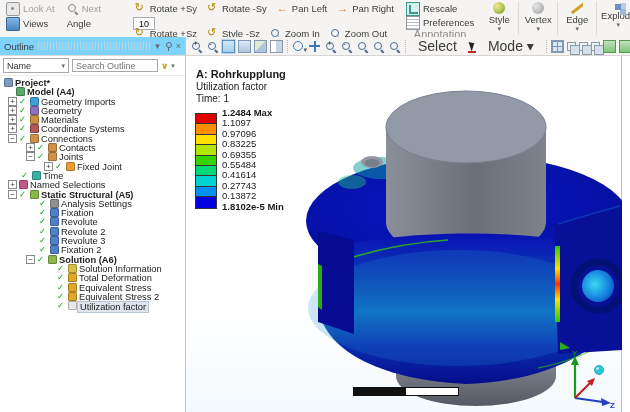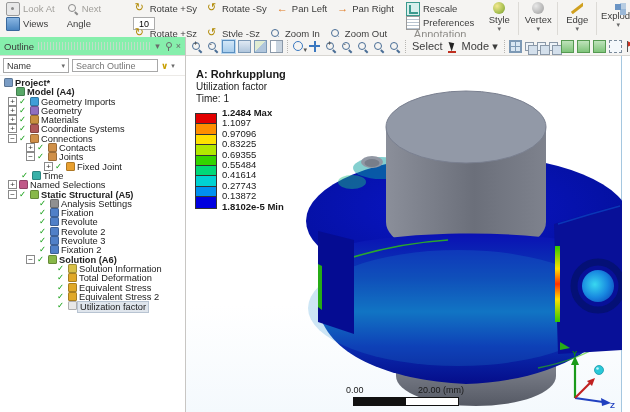--- a/index.html
+++ b/index.html
@@ -40,21 +40,21 @@
   .ri-edge::before{content:"";position:absolute;left:-1px;top:5px;width:15px;height:2.5px;background:#d0a020;transform:rotate(-38deg);}
   .ri-explode{background:#6a94c4;box-shadow:5px 5px 0 #9ab8d8,5px -1px 0 #b8cde2;width:6px;height:6px;margin-top:2px;}
   .dbtn{display:flex;flex-direction:column;align-items:center;width:38px;padding-top:2px;gap:1px;}
   .dbtn .lbl{font-size:9.5px;color:#3c3c3c;line-height:10px;}
   .caret{font-size:7px;color:#6a6a6a;line-height:6px;}
 
   
   #gtoolbar{left:186px;top:37px;width:444px;height:19px;background:#f5f4f2;border-bottom:1px solid #d8d6d2;
             display:flex;align-items:center;gap:3px;padding-left:4px;box-sizing:border-box;}
   .tbi{width:13px;height:13px;position:relative;display:inline-block;flex:0 0 auto;}
-  .tbtext{font-size:11px;color:#3c3c3c;white-space:nowrap;margin:0 2px;}
+  .tbtext{font-size:14px;color:#3c3c3c;white-space:nowrap;margin:0 8px;}
   .k-sep{width:4px;height:13px;border-left:1px dotted #b8b6b2;margin:0 1px;}
   .k-mag::before{content:"";position:absolute;left:2px;top:2px;width:6px;height:6px;border:1.4px solid #4a6e96;border-radius:50%;}
   .k-mag::after{content:"";position:absolute;left:9px;top:9px;width:4px;height:1.6px;background:#4a6e96;transform:rotate(45deg);transform-origin:left center;}
   .k-mag i{position:absolute;left:3.5px;top:0.5px;font-style:normal;font-size:7px;color:#333;line-height:8px;}
   .k-cube{background:linear-gradient(#dfe9f3,#b0c6dc);border:1px solid #7d99b5;box-sizing:border-box;}
   .k-cubeA{background:linear-gradient(#d2e7f8,#a8cdec);border:1px solid #5a8fc0;box-shadow:0 0 0 1px #bcd8ef;box-sizing:border-box;}
   .k-cube2{background:linear-gradient(135deg,#e0ecd2 50%,#b0c6dc 50%);border:1px solid #7d99b5;box-sizing:border-box;}
   .k-split{border:1px solid #8a98a8;background:linear-gradient(90deg,#fff 50%,#c8d4e0 50%);box-sizing:border-box;}
   .k-orbit::before{content:"";position:absolute;left:1px;top:1px;width:8px;height:8px;border:1.5px solid #3a78c0;border-radius:50%;}
   .k-orbit::after{content:"▾";position:absolute;right:-2px;bottom:-1px;font-size:7px;color:#555;}
@@ -67,21 +67,21 @@
   .k-copy{border:1px solid #8a98a8;background:#eef3f8;width:9px;height:9px;margin-top:1px;box-sizing:border-box;}
   .k-copy::before{content:"";position:absolute;left:2px;top:2px;width:8px;height:8px;border:1px solid #8a98a8;background:#d4e0ec;}
   .k-gcube{background:linear-gradient(#bfe3bb,#7fc47a);border:1px solid #569a52;box-sizing:border-box;}
   .k-wire{border:1px dashed #7a8a9a;background:#f4f8fb;box-sizing:border-box;}
   .k-flag::before{content:"";position:absolute;left:2px;top:1px;border-left:7px solid #d03020;border-top:3px solid transparent;border-bottom:3px solid transparent;}
   .k-flag::after{content:"";position:absolute;left:2px;top:1px;width:1.5px;height:11px;background:#555;}
   .spacer{flex:1 1 auto;}
 
   
   #outline-panel{left:0;top:37px;width:186px;height:375px;background:#fff;border-right:1px solid #c8c6c3;box-sizing:border-box;}
-  #outline-header{height:18px;background:#86efac;border-bottom:1px solid #dcdad6;display:flex;align-items:center;padding:0 4px;gap:4px;}
+  #outline-header{height:18px;background:#7dd3fc;border-bottom:1px solid #dcdad6;display:flex;align-items:center;padding:0 4px;gap:4px;}
   #outline-title{font-size:9.5px;color:#3c3c3c;}
   .oh-drag{flex:1;height:8px;background:repeating-linear-gradient(90deg,#d8d6d2 0 1px,transparent 1px 3px);opacity:.7;}
   .oh-ic{font-size:9px;color:#6a6a6a;line-height:10px;cursor:default;}
   .pin{width:8px;height:10px;position:relative;}
   .pin::before{content:"";position:absolute;left:2px;top:1px;width:4px;height:4px;border:1px solid #6a6a6a;border-radius:50%;}
   .pin::after{content:"";position:absolute;left:4px;top:6px;width:1px;height:4px;background:#6a6a6a;}
   #filter-row{height:19px;display:flex;align-items:center;gap:3px;padding:0 3px;border-bottom:1px solid #eceae7;}
   #name-select{width:58px;height:13px;border:1px solid #a8a8a8;background:#fff;display:flex;align-items:center;justify-content:space-between;padding:0 3px;font-size:9px;color:#333;}
   #search-outline{width:78px;height:11px;border:1px solid #a8a8a8;font-size:9px;padding:0 3px;color:#909090;background:#fff;}
   .gold-chev{color:#c8a000;font-size:9px;font-weight:bold;}
@@ -516,24 +516,20 @@
       <div class="lv">0.83225</div>
       <div class="lv">0.69355</div>
       <div class="lv">0.55484</div>
       <div class="lv">0.41614</div>
       <div class="lv">0.27743</div>
       <div class="lv">0.13872</div>
       <div class="lv strong">1.8102e-5 Min</div>
     </div>
 
   <div id="ruler" class="abs">
-    <div id="ruler-labels">
-      <span>0.00</span>
-      <span>20.00 (mm)</span>
-    </div>
     <div id="ruler-bar">
       <div id="ruler-black"></div>
       <div id="ruler-white"></div>
     </div>
   </div>
 
   <svg id="triad" class="abs" width="64" height="62" viewBox="0 0 64 62">
     <line x1="22" y1="50" x2="22" y2="16" stroke="#1a9a1a" stroke-width="2.2"></line>
     <polygon points="22,8 18,17 26,17" fill="#1a9a1a"></polygon>
     <text x="19" y="8" font-size="8" fill="#108810" font-weight="bold">Y</text>

